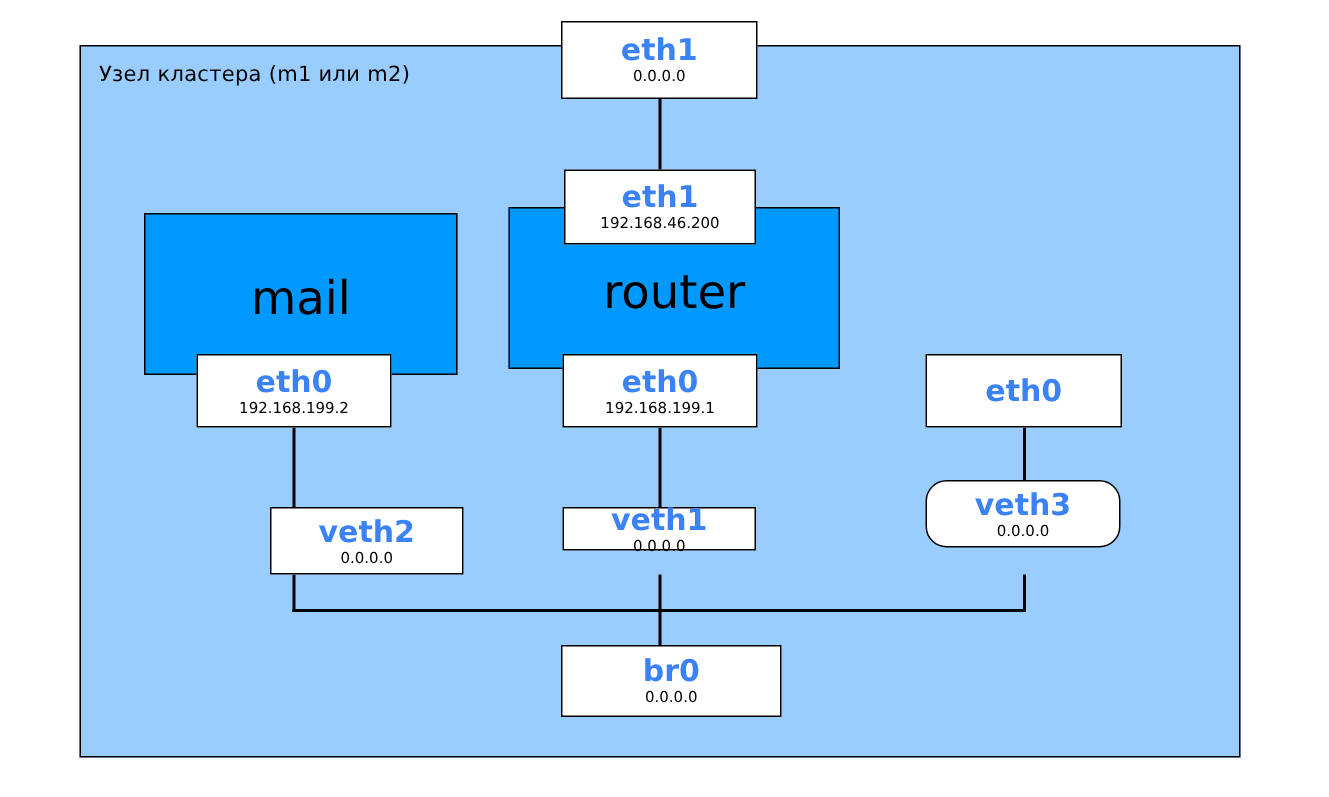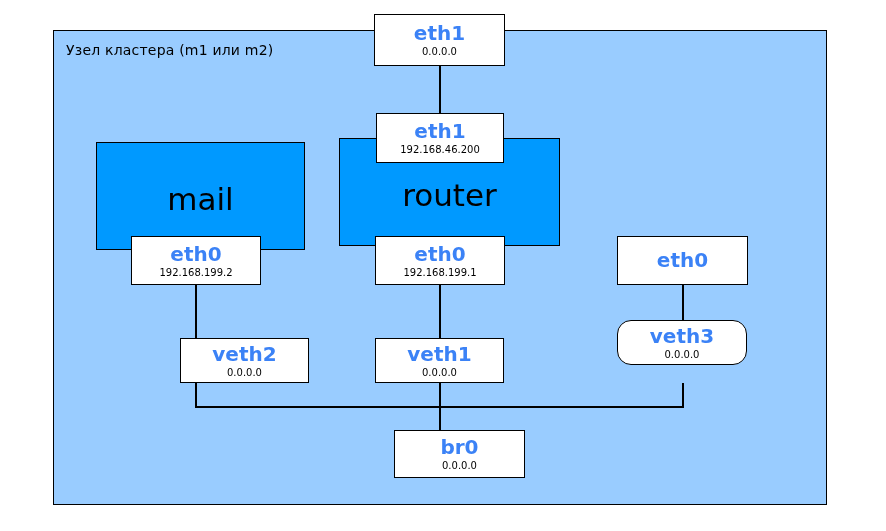--- a/index.html
+++ b/index.html
@@ -140,28 +140,28 @@
 
   <div class="iface" style="left:617px; top:236px; width:131px; height:49px;">
     <div class="nm">eth0</div>
   </div>
 
   <div class="iface" style="left:132px; top:338px; width:129px; height:45px;margin-left:48px;">
     <div class="nm">veth2</div>
     <div class="ip">0.0.0.0</div>
   </div>
 
-  <div class="iface" style="left:375px; top:338px; width:129px; height:45px;">
+  <div class="iface" style="left:375px; top:338px; width:129px; height:29px;">
     <div class="nm">veth1</div>
     <div class="ip">0.0.0.0</div>
   </div>
 
   <div class="iface" style="left:617px; top:320px; width:130px; height:45px;border-radius:14px;">
     <div class="nm">veth3</div>
     <div class="ip">0.0.0.0</div>
   </div>
 
-  <div class="iface" style="left:394px; top:430px; width:131px; height:48px;">
+  <div class="iface" style="left:374px; top:430px; width:147px; height:48px;">
     <div class="nm">br0</div>
     <div class="ip">0.0.0.0</div>
   </div>
 
 </div>
 
 </body></html>

